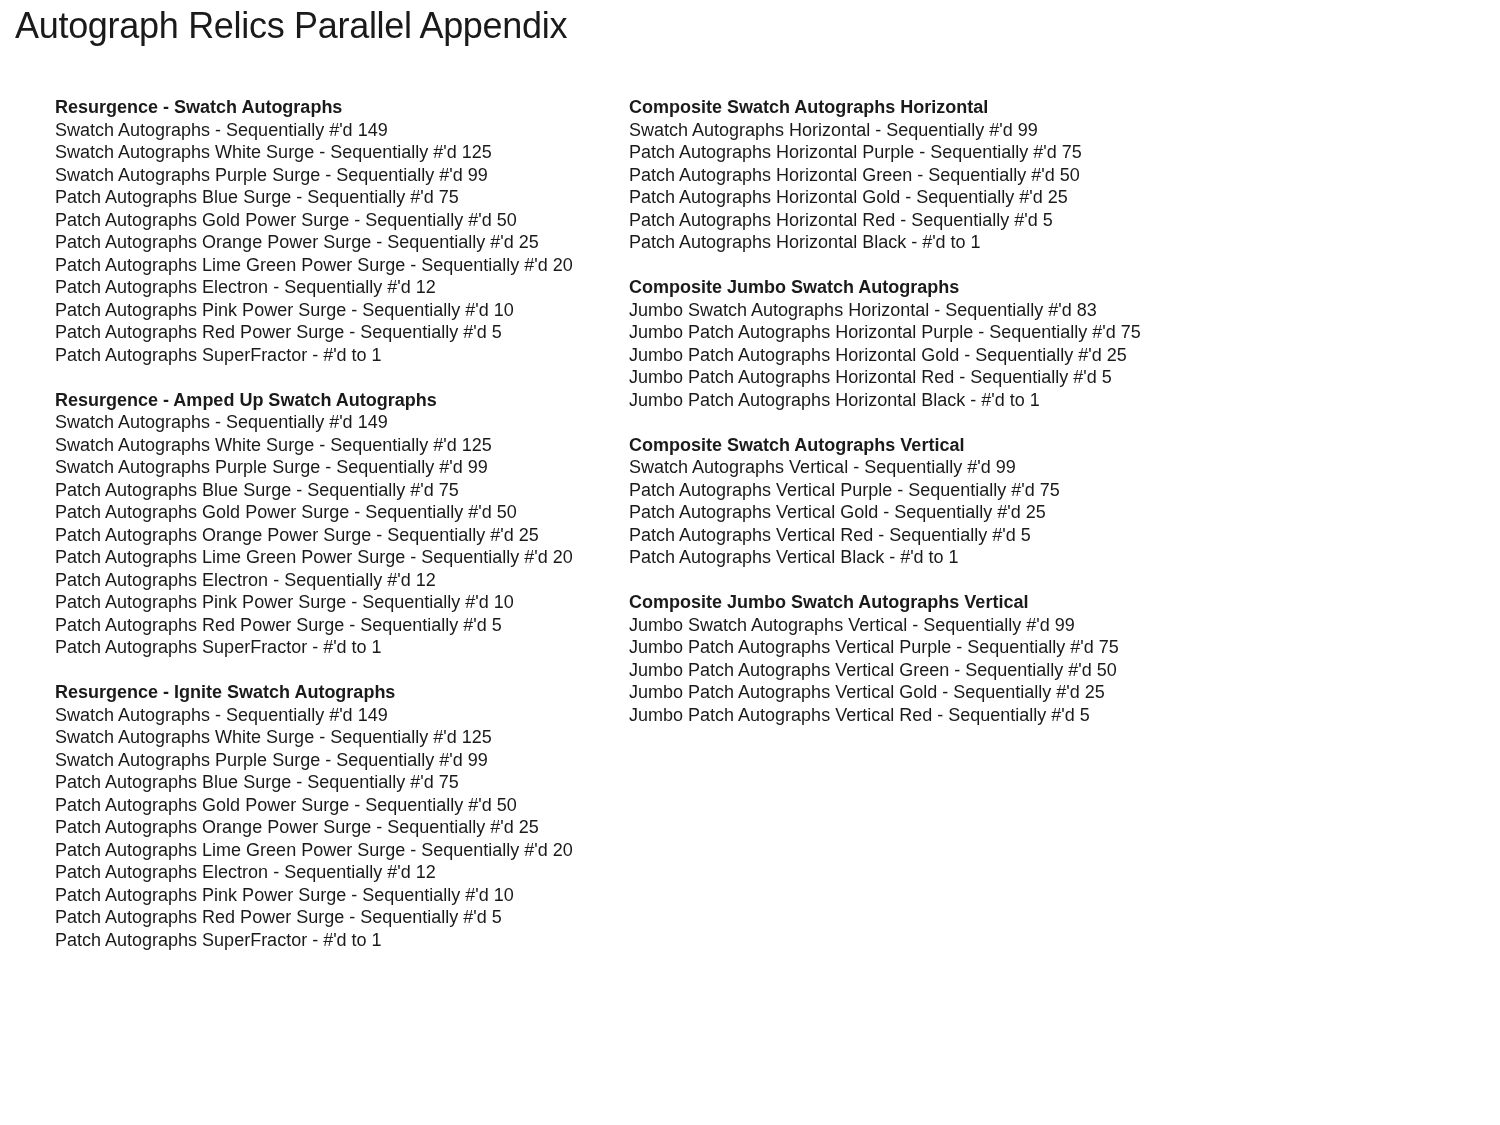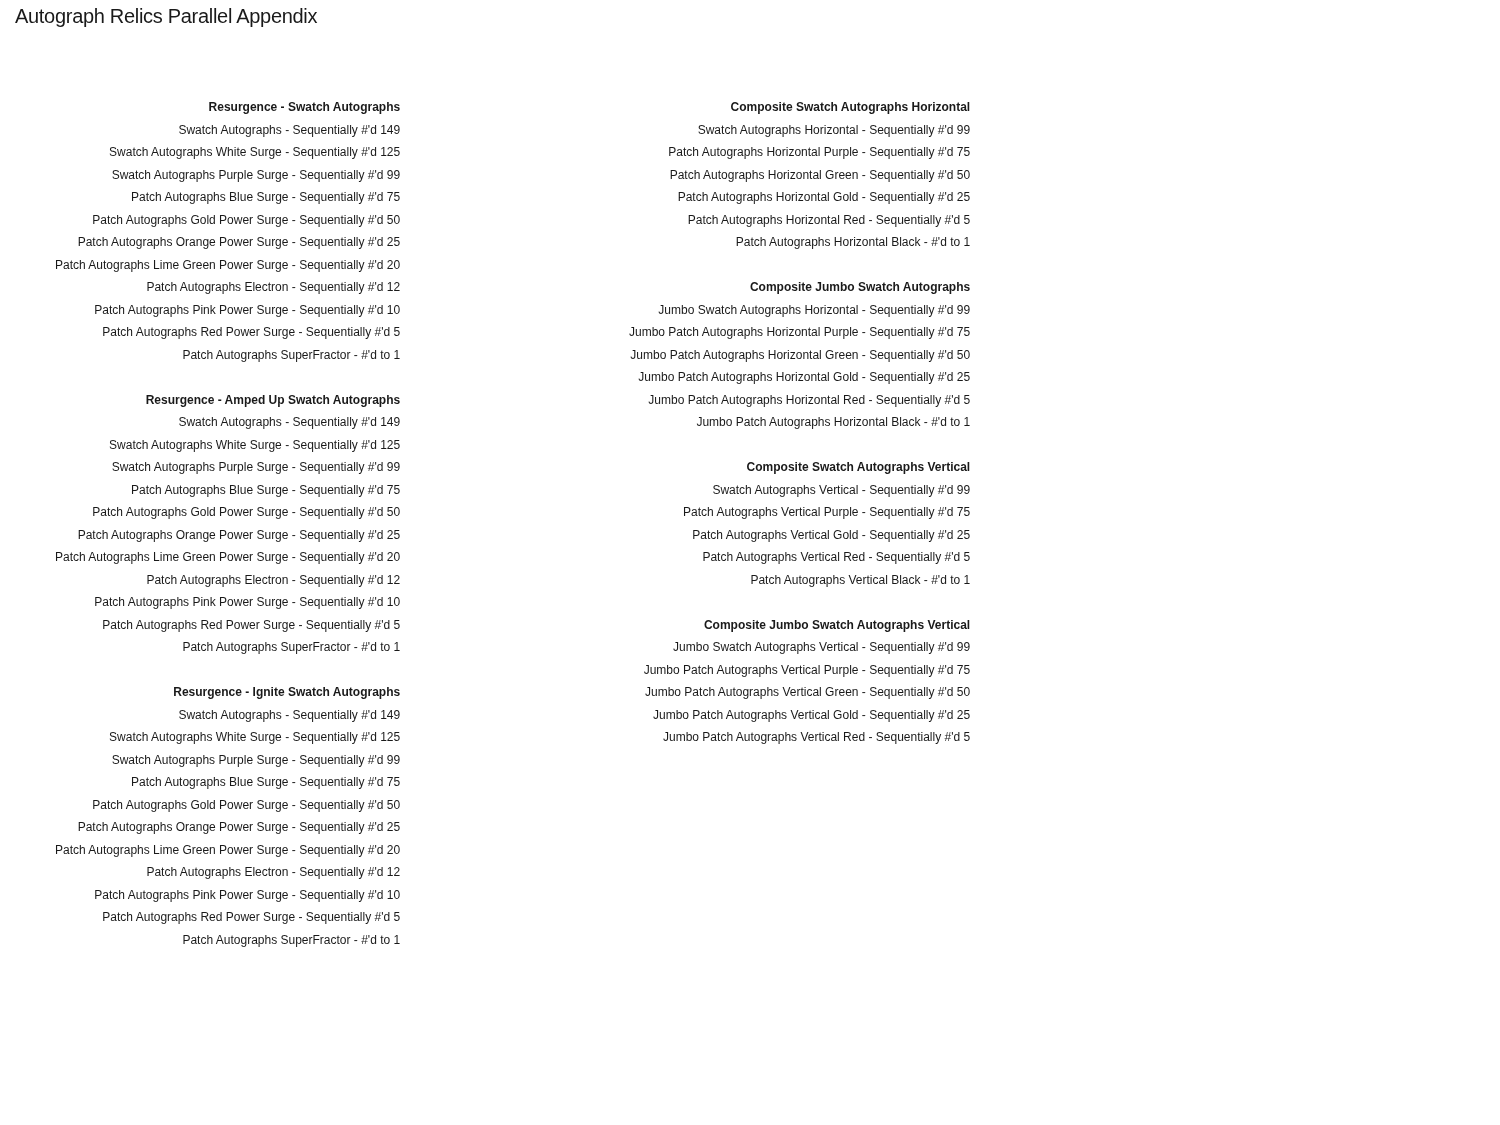--- a/index.html
+++ b/index.html
@@ -12,32 +12,31 @@
     height: 1125px;
     position: relative;
     font-family: "Liberation Sans", "DejaVu Sans", sans-serif;
     color: #1a1a1a;
     overflow: hidden;
   }
   .page-title {
     position: absolute;
     left: 15px;
     top: 5px;
-    font-size: 20px;
+    font-size: 36px;
     font-weight: 400;
     letter-spacing: -0.3px;
     white-space: nowrap;
   }
   .column {
     position: absolute;
     top: 96px;
-    font-size: 12px;
+    font-size: 18px;
     line-height: 22.5px;
     white-space: nowrap;
-    text-align: right;
   }
   .column-left  { left: 55px;  }
   .column-right { left: 629px; }
   .section { margin-bottom: 22.5px; }
   .section-header { font-weight: 700; }
   .list-item { font-weight: 400; }
 </style>
 </head>
 <body>
 
@@ -93,23 +92,22 @@
       <div class="section-header">Composite Swatch Autographs Horizontal</div>
       <div class="list-item">Swatch Autographs Horizontal - Sequentially #'d 99</div>
       <div class="list-item">Patch Autographs Horizontal Purple - Sequentially #'d 75</div>
       <div class="list-item">Patch Autographs Horizontal Green - Sequentially #'d 50</div>
       <div class="list-item">Patch Autographs Horizontal Gold - Sequentially #'d 25</div>
       <div class="list-item">Patch Autographs Horizontal Red - Sequentially #'d 5</div>
       <div class="list-item">Patch Autographs Horizontal Black - #'d to 1</div>
     </div>
     <div class="section">
       <div class="section-header">Composite Jumbo Swatch Autographs</div>
-      <div class="list-item">Jumbo Swatch Autographs Horizontal - Sequentially #'d 99</div>
+      <div class="list-item">Jumbo Swatch Autographs Horizontal - Sequentially #'d 83</div>
       <div class="list-item">Jumbo Patch Autographs Horizontal Purple - Sequentially #'d 75</div>
-      <div class="list-item">Jumbo Patch Autographs Horizontal Green - Sequentially #'d 50</div>
       <div class="list-item">Jumbo Patch Autographs Horizontal Gold - Sequentially #'d 25</div>
       <div class="list-item">Jumbo Patch Autographs Horizontal Red - Sequentially #'d 5</div>
       <div class="list-item">Jumbo Patch Autographs Horizontal Black - #'d to 1</div>
     </div>
     <div class="section">
       <div class="section-header">Composite Swatch Autographs Vertical</div>
       <div class="list-item">Swatch Autographs Vertical - Sequentially #'d 99</div>
       <div class="list-item">Patch Autographs Vertical Purple - Sequentially #'d 75</div>
       <div class="list-item">Patch Autographs Vertical Gold - Sequentially #'d 25</div>
       <div class="list-item">Patch Autographs Vertical Red - Sequentially #'d 5</div>

